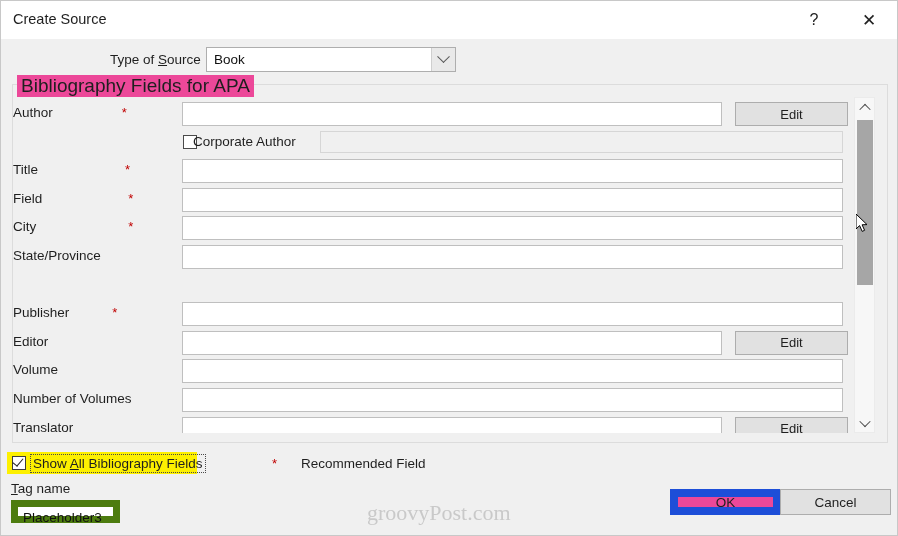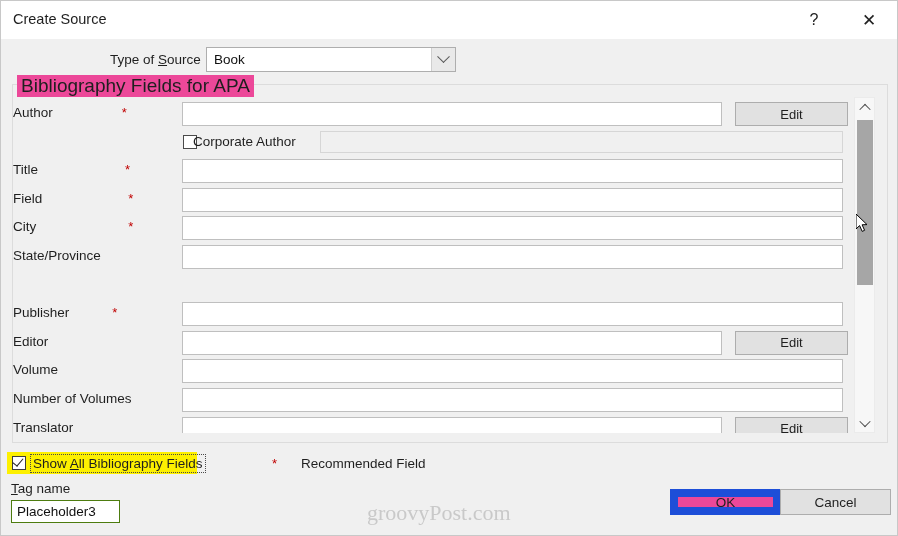--- a/index.html
+++ b/index.html
@@ -325,21 +325,21 @@
     color: #1f1f1f;
     white-space: nowrap;
   }
   .tag-input {
     position: absolute;
     left: 10px;
     top: 499px;
     width: 109px;
     height: 23px;
     background: #ffffff;
-    border: 1px solid #4d7c0f;
+    border: 7px solid #4d7c0f;
     box-sizing: border-box;
     padding-left: 48px;
   }
   .tag-input span {
     position: absolute;
     left: 5px;
     top: 3px;
     font-size: 13.5px;
     color: #101010;
     white-space: nowrap;

